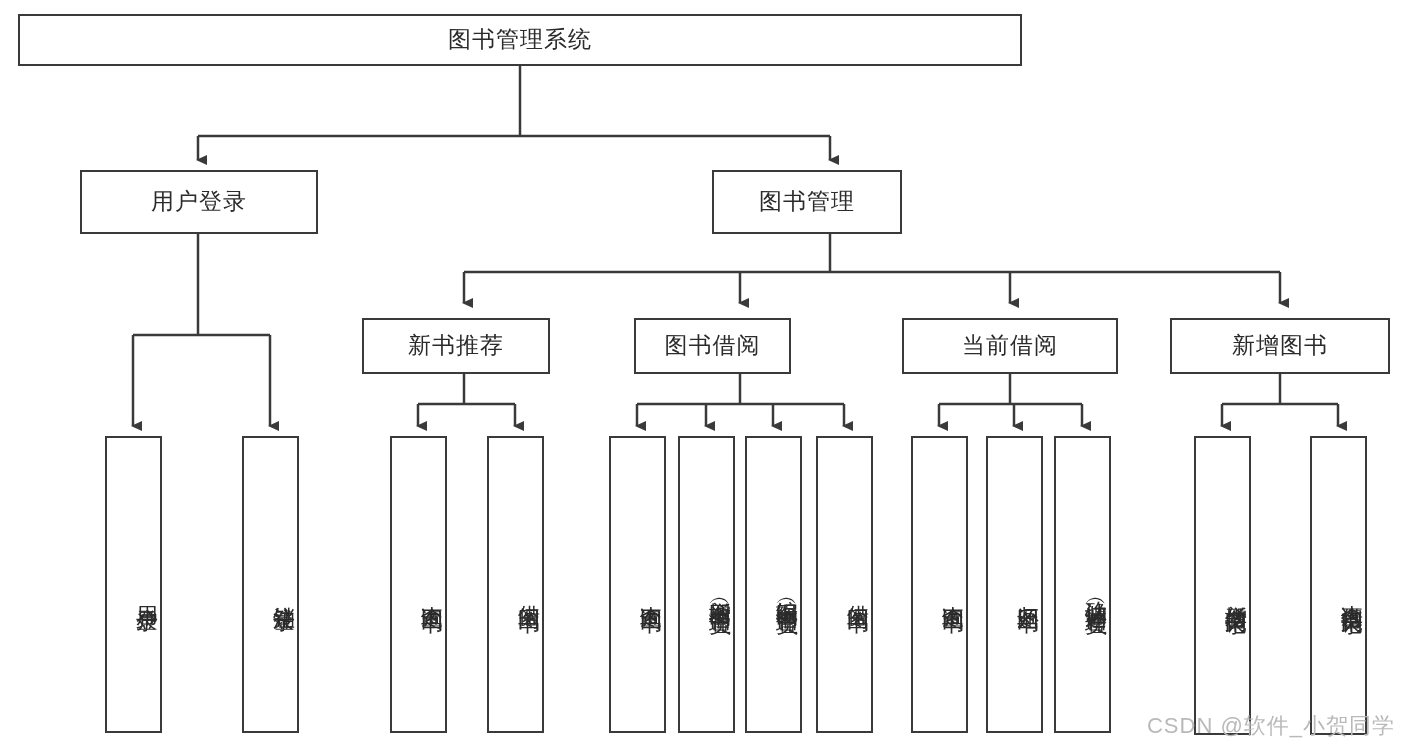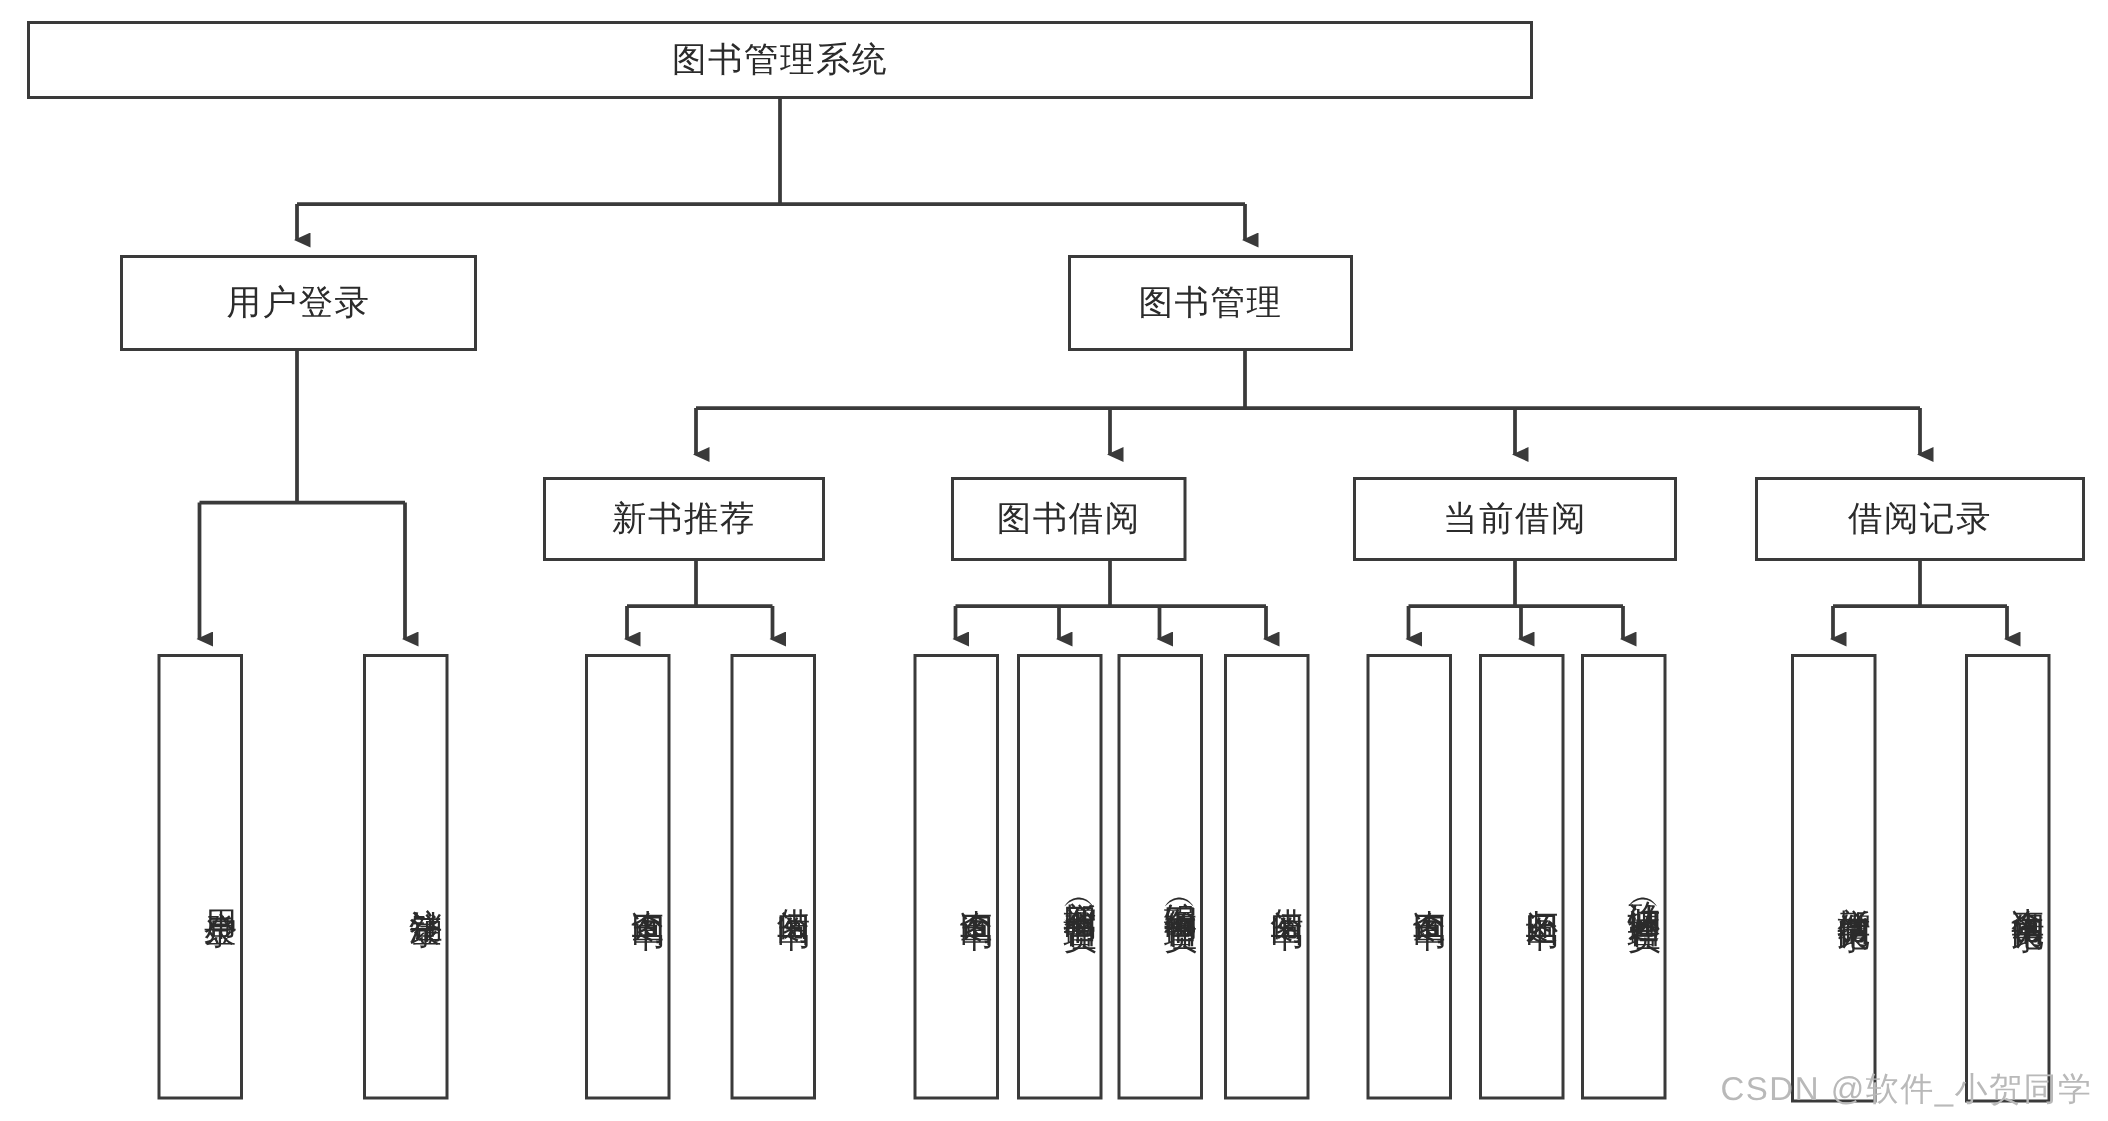--- a/index.html
+++ b/index.html
@@ -124,21 +124,21 @@
   <div class="node horiz" style="left:362px;top:318px;width:188px;height:56px;">
     <span>新书推荐</span>
   </div>
   <div class="node horiz" style="left:634px;top:318px;width:157px;height:56px;">
     <span>图书借阅</span>
   </div>
   <div class="node horiz" style="left:902px;top:318px;width:216px;height:56px;text-align:center;">
     <span>当前借阅</span>
   </div>
   <div class="node horiz" style="left:1170px;top:318px;width:220px;height:56px;">
-    <span>借阅记录</span>
+    <span>新增图书</span>
   </div>
 
   <div class="node vert" style="left:105px;top:436px;width:57px;height:297px;">
     <span>用户登录</span>
   </div>
   <div class="node vert" style="left:242px;top:436px;width:57px;height:297px;">
     <span>注销登录</span>
   </div>
 
   <div class="node vert" style="left:390px;top:436px;width:57px;height:297px;">

